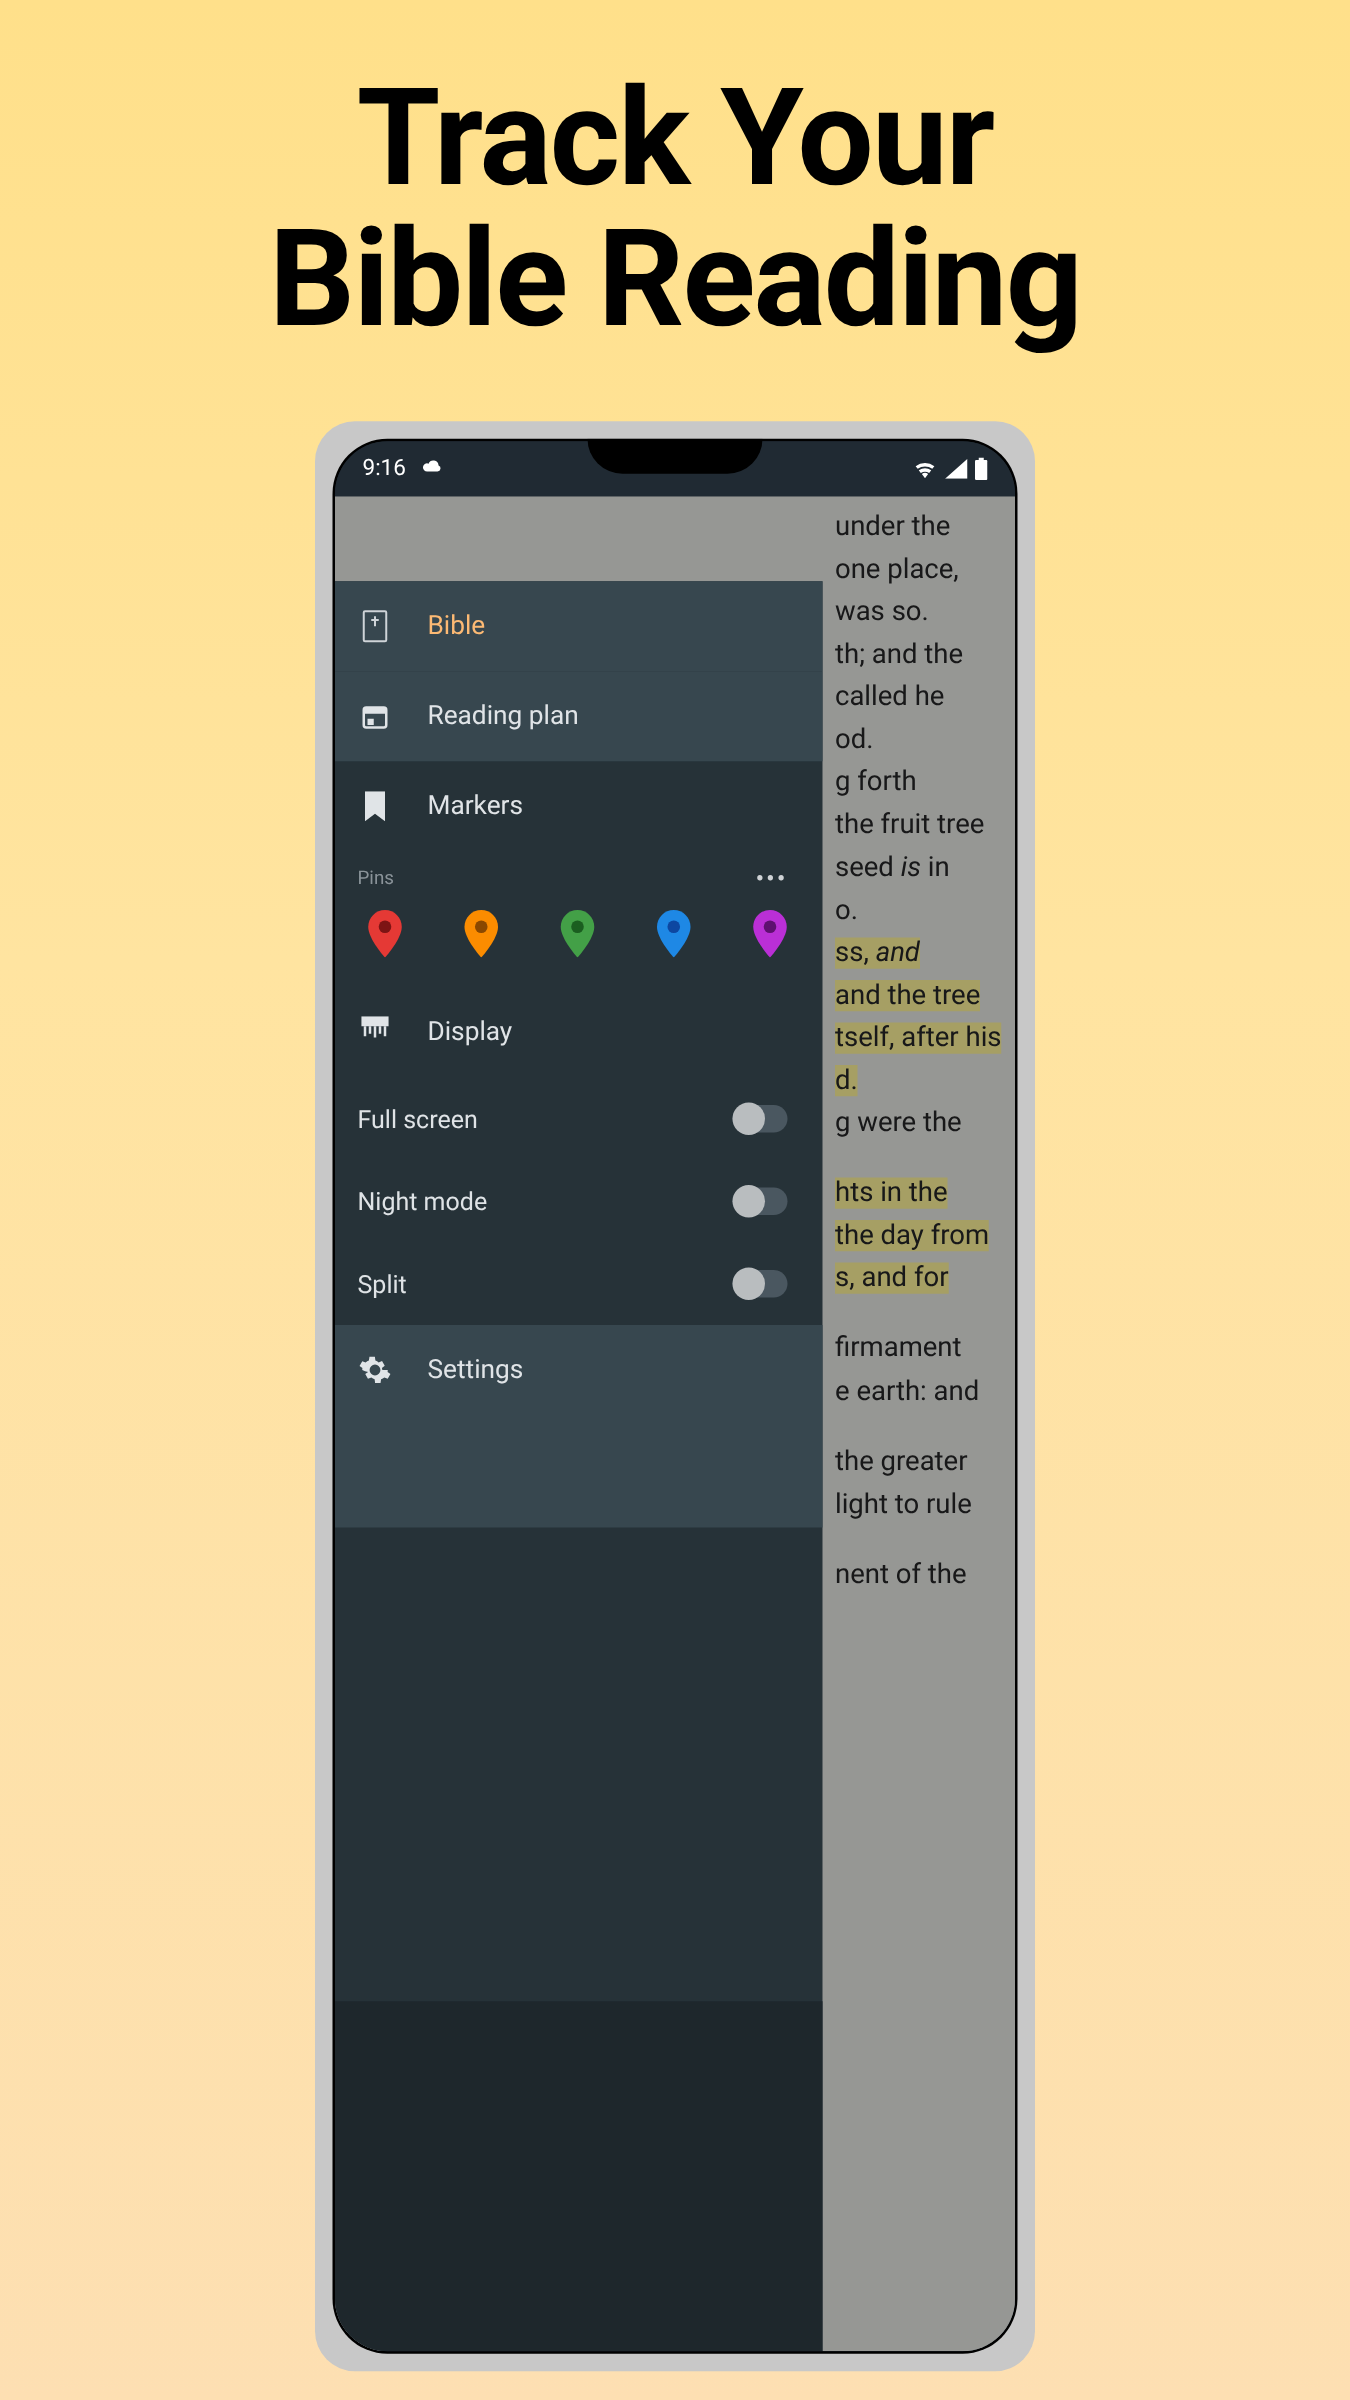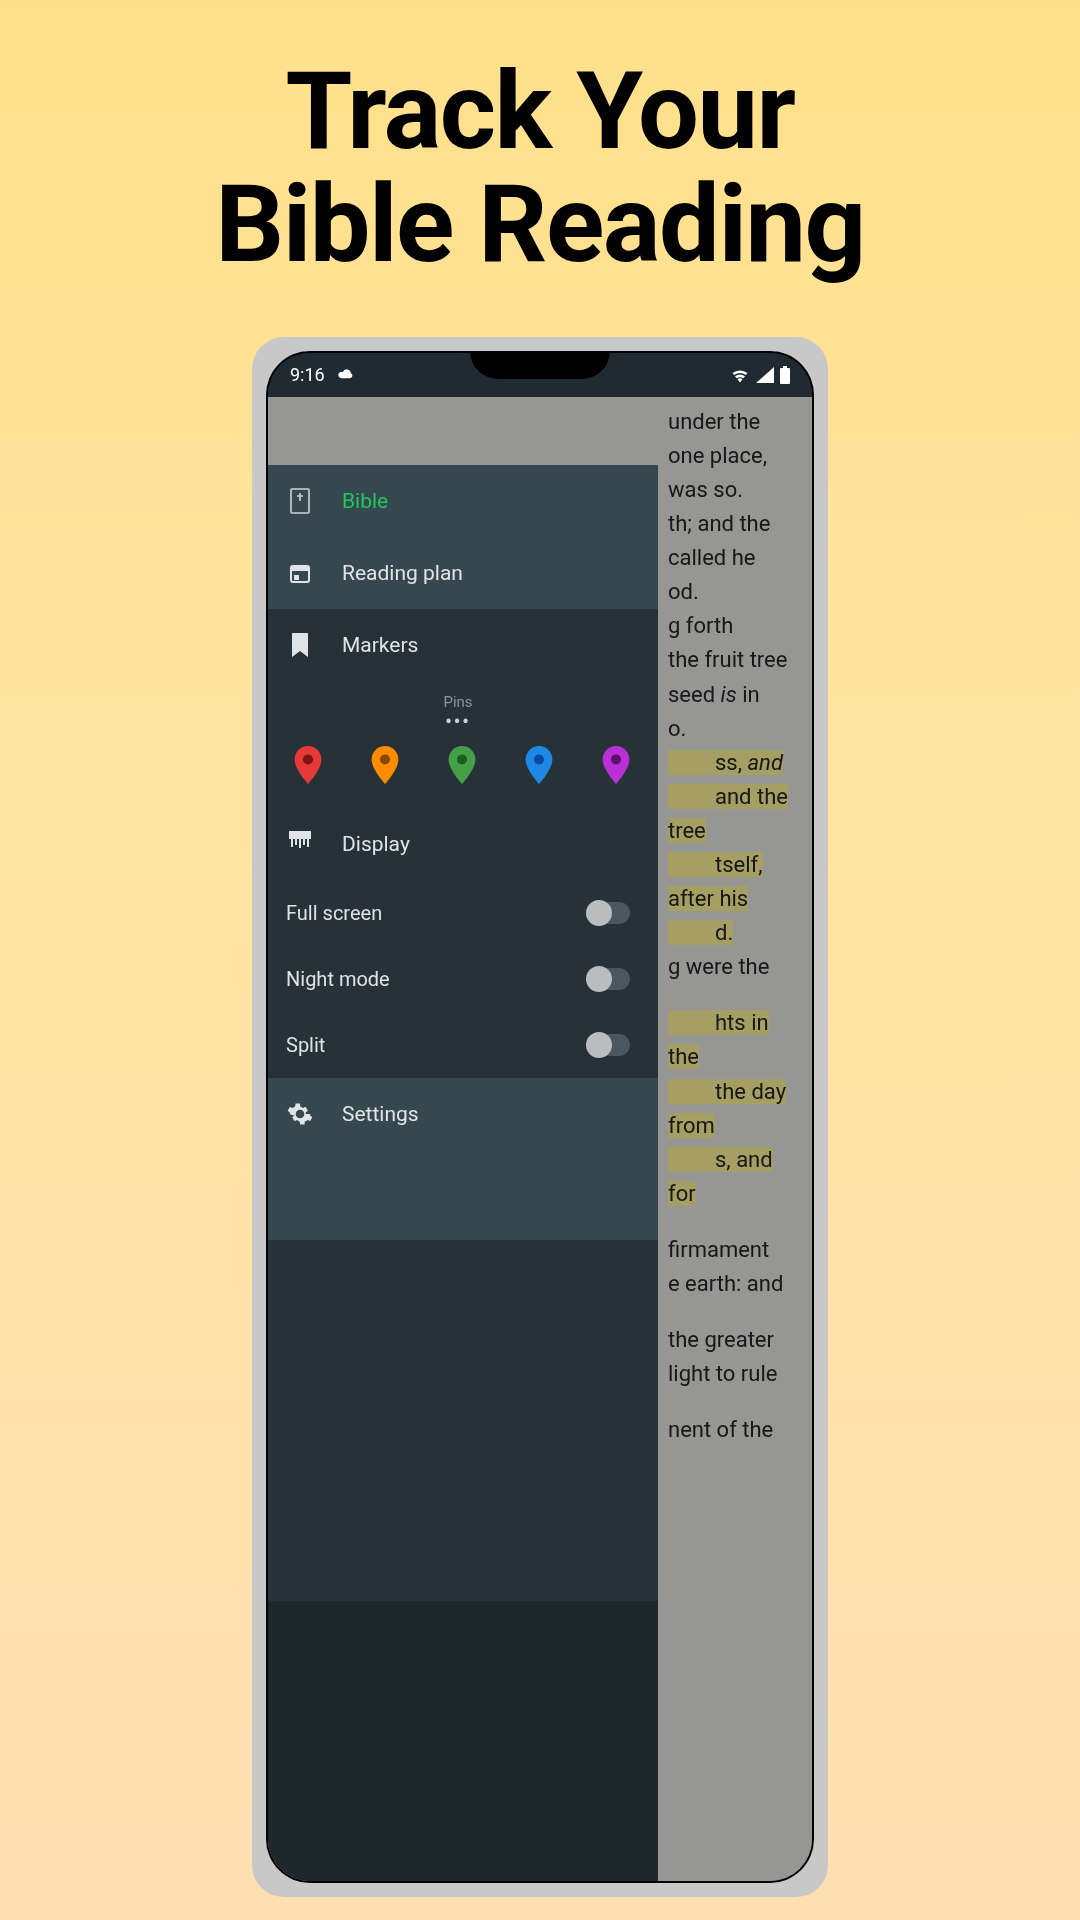--- a/index.html
+++ b/index.html
@@ -18,34 +18,34 @@
   .status-left { display: flex; align-items: center; gap: 10px; }
   .status-right { display: flex; align-items: center; gap: 6px; }
   .status-right svg { display: block; }
 
   .app-content { position: absolute; top: 44px; left: 0; right: 0; bottom: 0; background: #202a33; overflow: hidden; }
 
   .bg-layer { position: absolute; inset: 0; display: flex; flex-direction: column; }
   .bg-header { height: 64px; background: #2a3842; display: flex; align-items: center; justify-content: flex-end; padding-right: 18px; gap: 12px; color: #cfd8df; font-size: 20px; }
   .bg-header .kjv { display: flex; align-items: center; gap: 6px; }
   .bg-body { flex: 1; background: #e7e8e4; padding: 8px 10px 8px 400px; color: #252627; font-size: 22px; line-height: 1.55; overflow: hidden; }
-  .hl { background: #fff59a; padding-left: 47px; }
+  .hl { background: #fff59a; }
   .it { font-style: italic; }
 
   .overlay { position: absolute; inset: 0; background: rgba(0,0,0,0.35); pointer-events: none; }
 
   .drawer { position: absolute; top: 68px; bottom: 0; left: 0; width: 390px; background: #263238; display: flex; flex-direction: column; color: #e0e4e7; }
 
   .nav-item { display: flex; align-items: center; height: 72px; padding-left: 18px; gap: 28px; font-size: 21px; cursor: pointer; }
-  .nav-item.active { color: #22c55e; }
+  .nav-item.active { color: #fdba74; }
   .nav-item.shade { background: #37474f; }
   .nav-icon { width: 28px; height: 28px; display: flex; align-items: center; justify-content: center; }
   .nav-icon svg { display: block; }
 
-  .section-label { display: flex; align-items: center; justify-content: space-between; padding: 12px 28px 4px 18px; font-size: 15px; color: #8a9399; flex-direction: column; }
+  .section-label { display: flex; align-items: flex-start; justify-content: space-between; padding: 12px 28px 4px 18px; font-size: 15px; color: #8a9399; }
   .section-label .dots { letter-spacing: 2px; font-weight: 700; color: #cfd3d6; font-size: 18px; }
 
   .pins-row { display: flex; justify-content: space-between; padding: 10px 28px 20px 26px; }
   .pin { width: 28px; height: 38px; }
 
   .toggle-row { display: flex; align-items: center; justify-content: space-between; height: 66px; padding: 0 28px 0 18px; font-size: 20px; color: #dfe3e6; }
   .switch { width: 44px; height: 22px; border-radius: 11px; background: #4a5760; position: relative; }
   .switch::after { content: ""; position: absolute; left: 0; top: -2px; width: 26px; height: 26px; background: #b9bdbf; border-radius: 50%; }
 
   .drawer-bottom { margin-top: auto; background: #1e272c; flex: 0 0 280px; }

